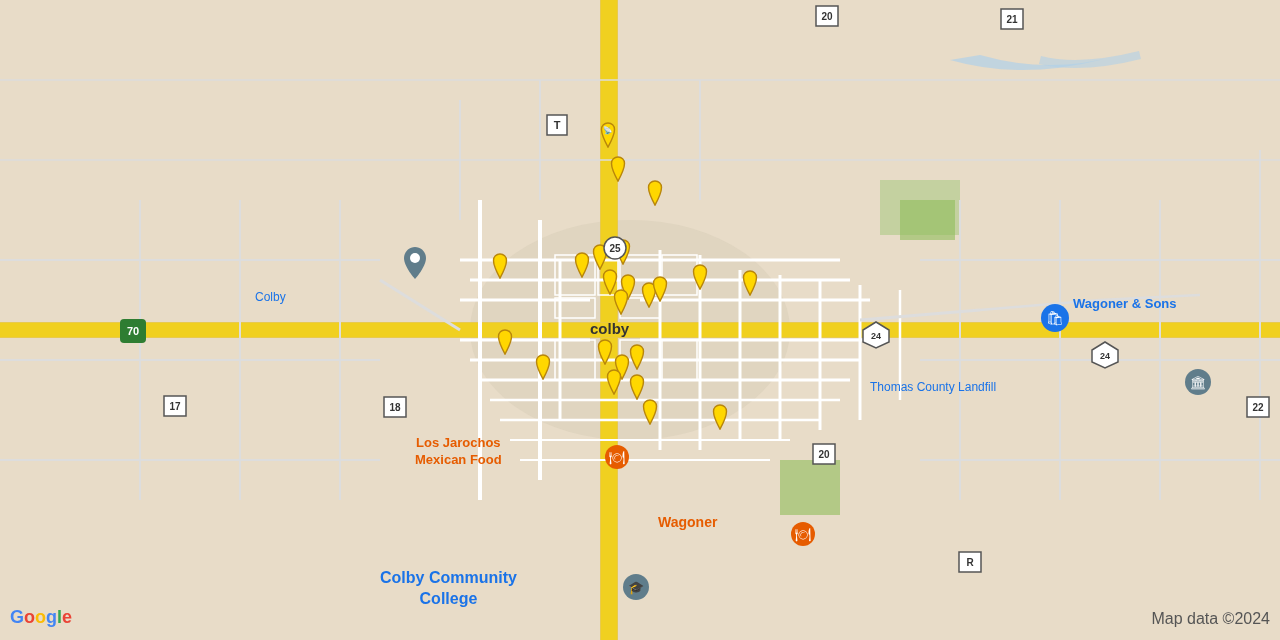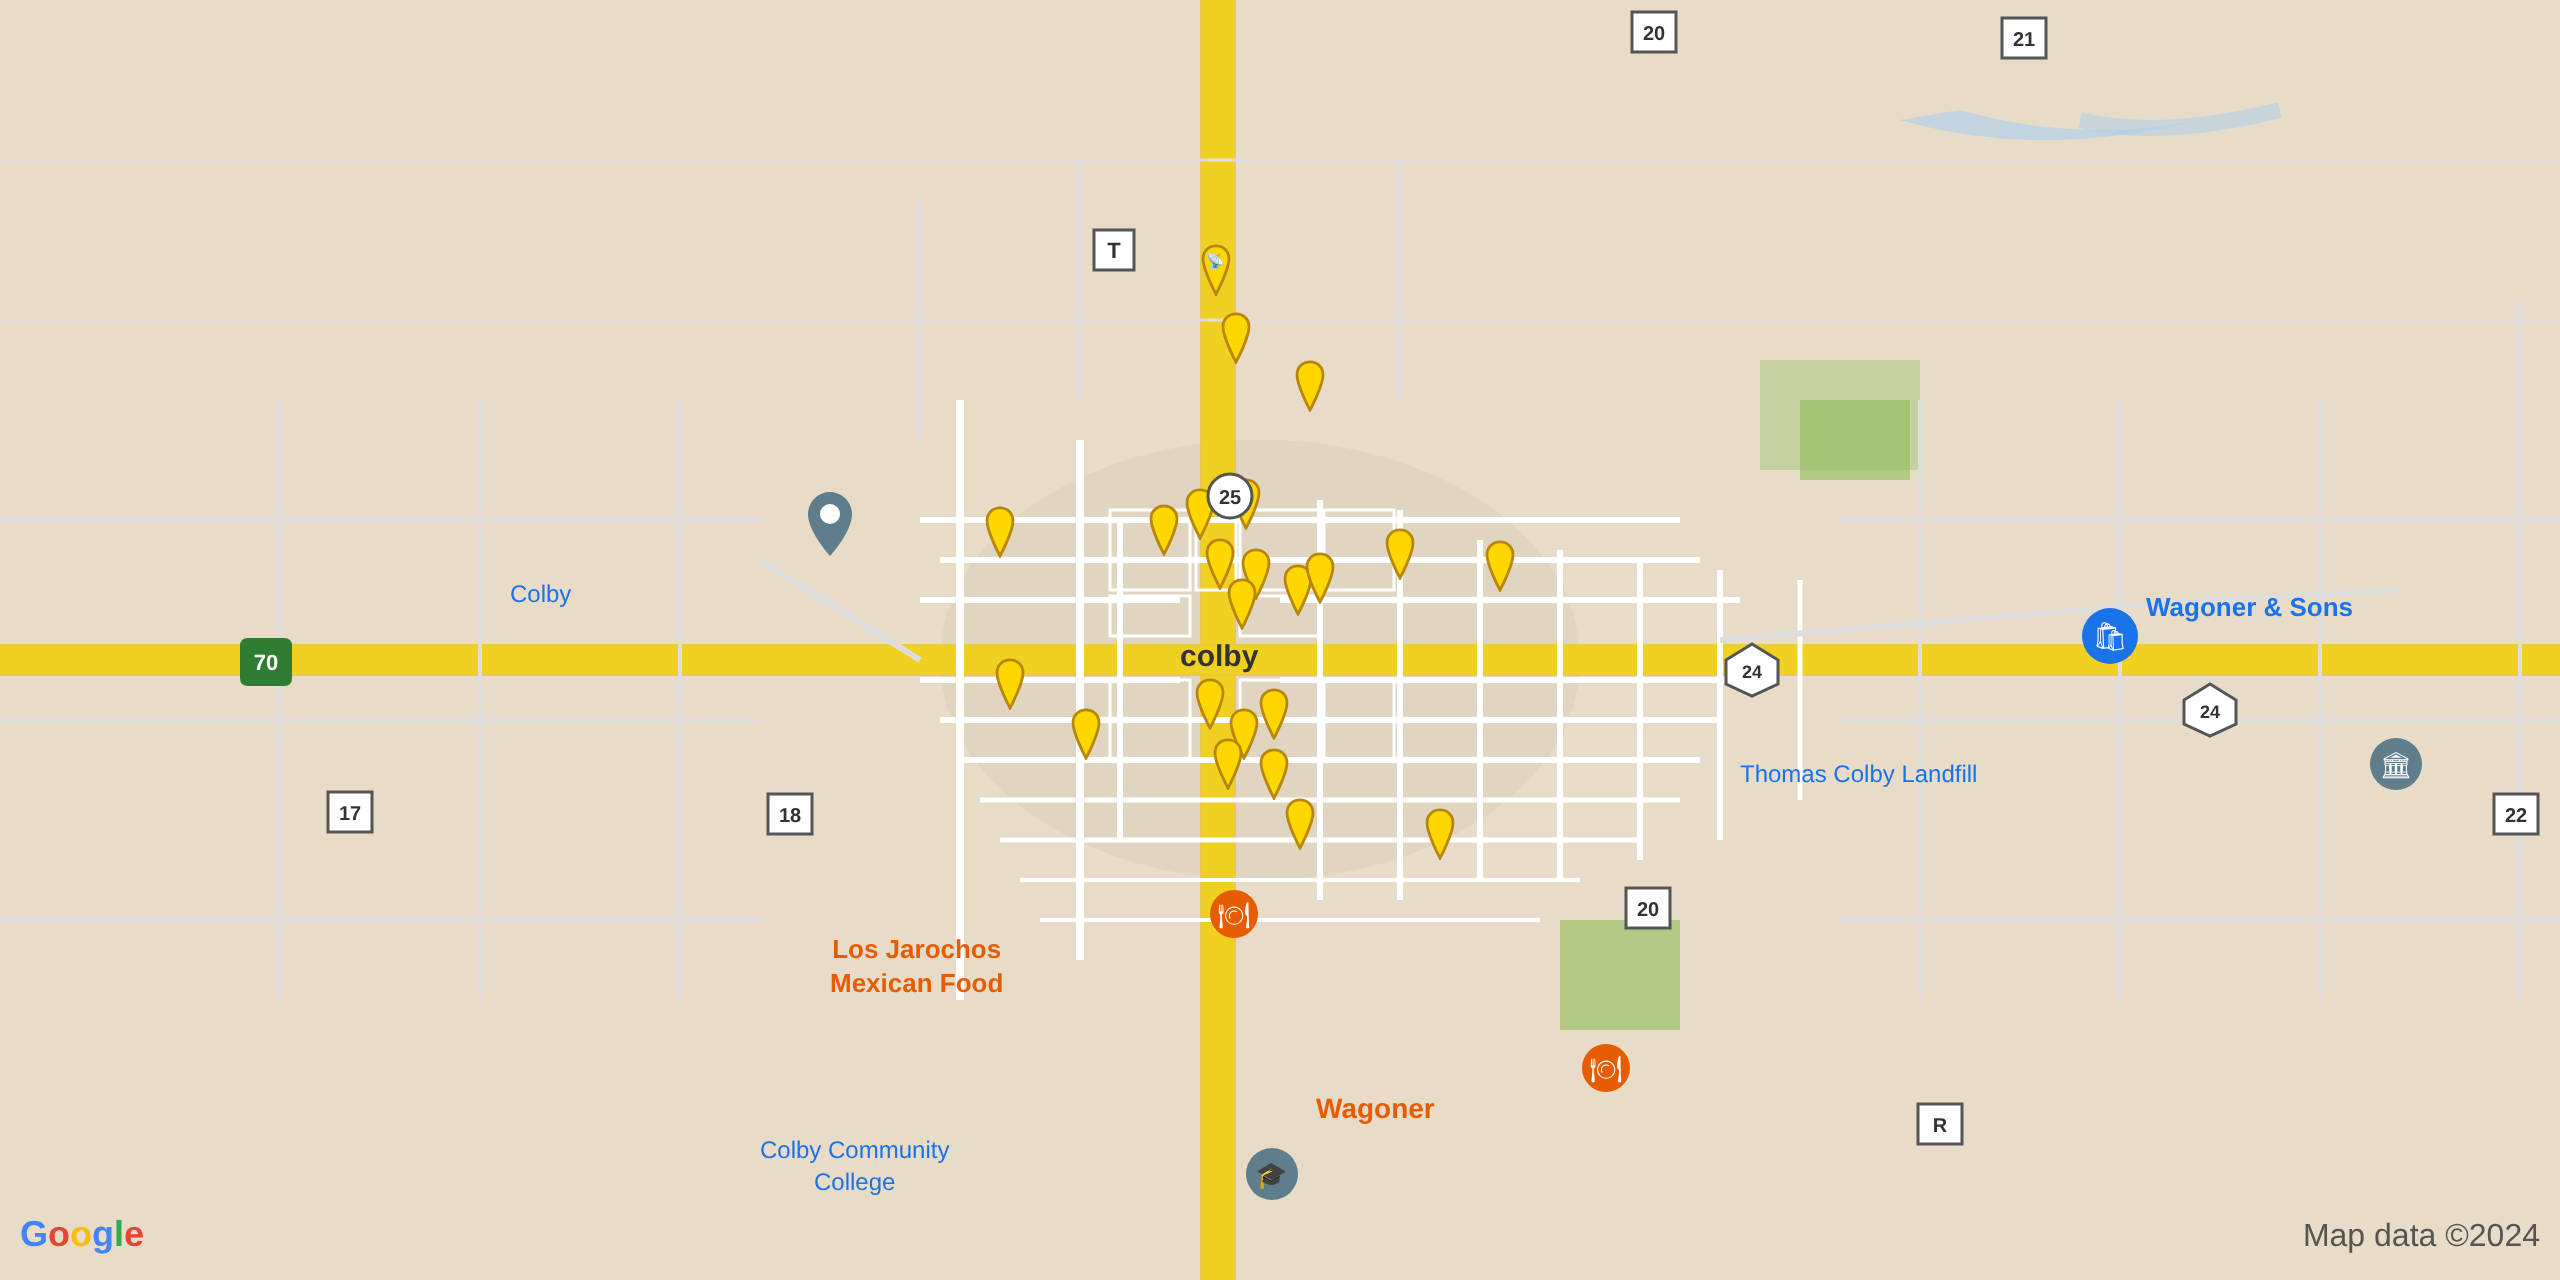--- a/index.html
+++ b/index.html
@@ -73,21 +73,20 @@
       font-weight: 500;
       z-index: 6;
       white-space: nowrap;
       text-align: center;
       line-height: 1.3;
     }
 
     
     .business-label.orange {
       color: #e65c00;
-      margin-top: 32px;
     }
 
     
     .google-logo {
       position: absolute;
       bottom: 12px;
       left: 10px;
       z-index: 10;
       display: flex;
       align-items: center;
@@ -334,21 +333,21 @@
 
   <div class="business-label" style="left:1073px;top:296px;font-size:13px;font-weight:700;">Wagoner &amp; Sons</div>
 
   <div style="position:absolute;left:1184px;top:368px;z-index:7;">
     <svg width="28" height="28" viewBox="0 0 28 28" xmlns="http://www.w3.org/2000/svg">
       <circle cx="14" cy="14" r="13" fill="#607D8B"></circle>
       <text x="14" y="19" text-anchor="middle" font-size="13" fill="white">🏛</text>
     </svg>
   </div>
 
-  <div class="business-label" style="left:870px;top:380px;font-size:12px;">Thomas Colby Landfill</div>
+  <div class="business-label" style="left:870px;top:380px;font-size:12px;">Thomas County Landfill</div>
 
   <div style="position:absolute;left:604px;top:444px;z-index:7;">
     <svg width="26" height="26" viewBox="0 0 26 26" xmlns="http://www.w3.org/2000/svg">
       <circle cx="13" cy="13" r="12" fill="#e65c00"></circle>
       <text x="13" y="18" text-anchor="middle" font-size="13" fill="white">🍽</text>
     </svg>
   </div>
 
   <div class="business-label orange" style="left:415px;top:435px;font-size:13px;font-weight:600;">Los Jarochos<br>Mexican Food</div>
 
@@ -361,21 +360,21 @@
 
   <div class="business-label orange" style="left:658px;top:513px;font-size:14px;font-weight:600;">Wagoner</div>
 
   <div style="position:absolute;left:622px;top:573px;z-index:7;">
     <svg width="28" height="28" viewBox="0 0 28 28" xmlns="http://www.w3.org/2000/svg">
       <circle cx="14" cy="14" r="13" fill="#607D8B"></circle>
       <text x="14" y="19" text-anchor="middle" font-size="13" fill="white">🎓</text>
     </svg>
   </div>
 
-  <div class="business-label" style="left:380px;top:568px;font-size:12px;font-weight:400;">Colby Community<br>College</div>
+  <div class="business-label" style="left:380px;top:568px;font-size:16px;font-weight:700;">Colby Community<br>College</div>
 
   <div class="place-label bold" style="left:590px;top:320px;">colby</div>
 
   <div style="position:absolute;left:117px;top:319px;z-index:8;">
     <svg width="32" height="24" viewBox="0 0 32 24" xmlns="http://www.w3.org/2000/svg">
       <path d="M3 4 Q3 0 7 0 L25 0 Q29 0 29 4 L29 20 Q29 24 25 24 L7 24 Q3 24 3 20 Z" fill="#2E7D32"></path>
       <text x="16" y="16" text-anchor="middle" font-size="11" fill="white" font-weight="bold">70</text>
     </svg>
   </div>
 

